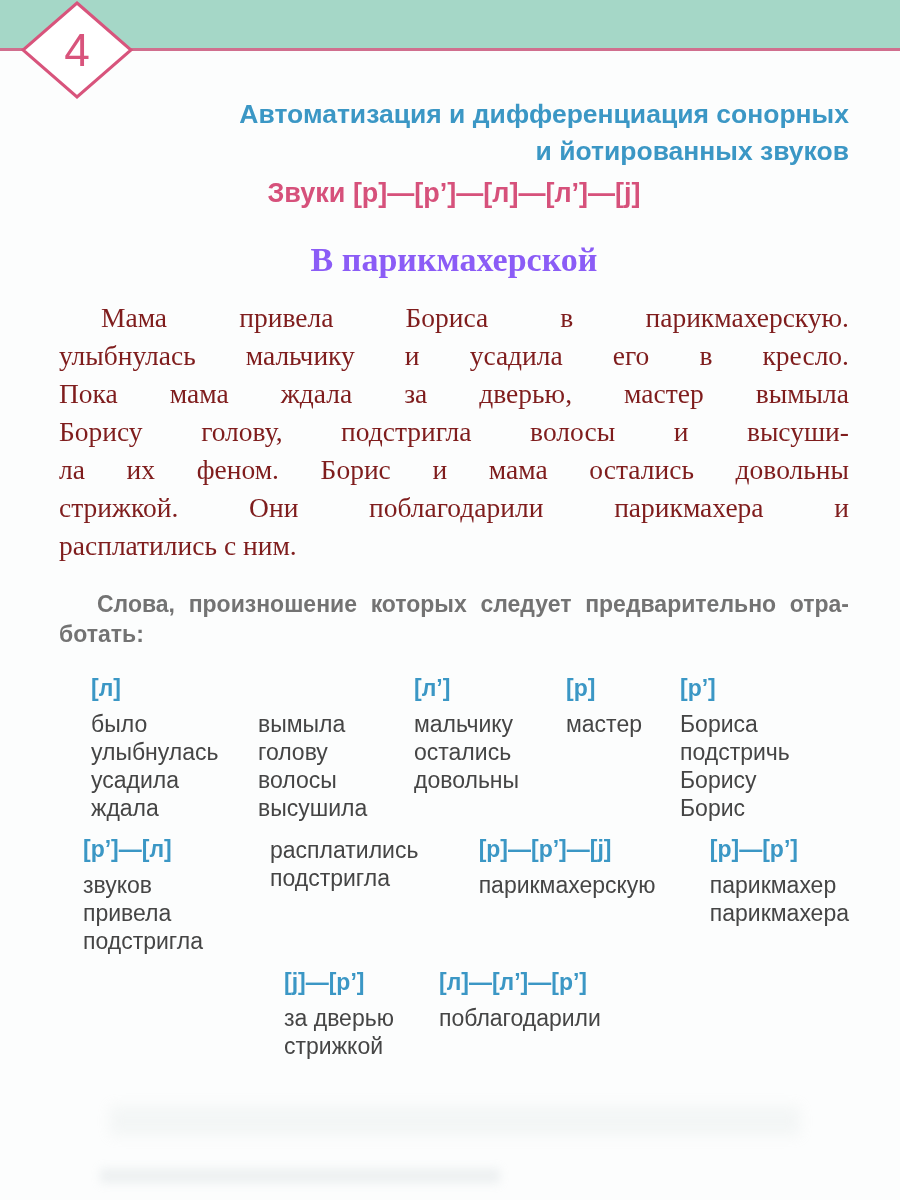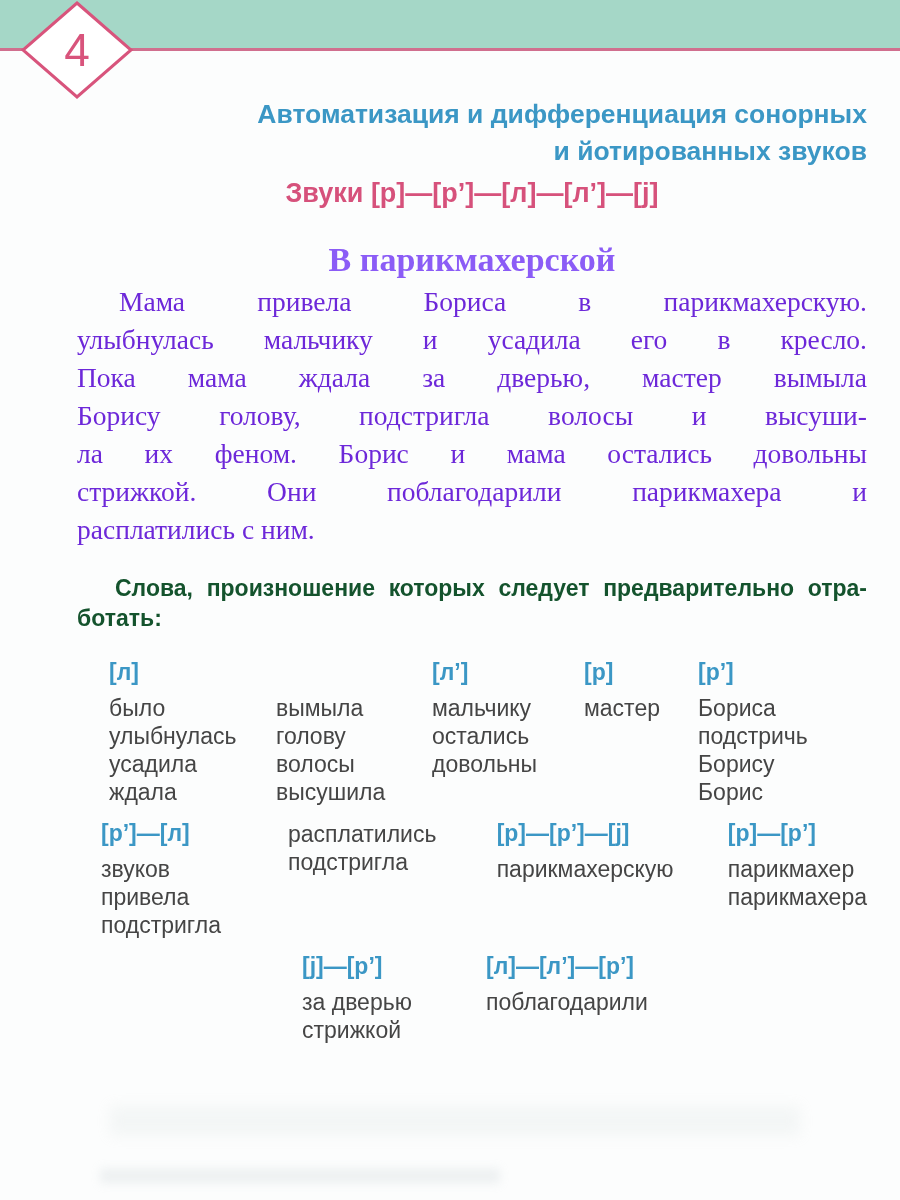--- a/index.html
+++ b/index.html
@@ -17,57 +17,57 @@
   }
   
   .diamond-wrap{position:absolute;top:0;left:0;width:160px;height:110px;z-index:5;}
   .diamond-wrap svg{display:block;}
   .diamond-num{
     position:absolute;left:23px;top:2px;width:108px;height:96px;
     display:flex;align-items:center;justify-content:center;
     font-size:46px;color:#d8547c;font-family:"Liberation Sans",sans-serif;
   }
   
-  .content{position:absolute;left:77px;top:51px;width:790px;}
+  .content{position:absolute;left:59px;top:51px;width:790px;}
   .doc-header{
     margin-top:45px;text-align:right;
     color:#3b97c5;font-weight:bold;font-size:26.5px;line-height:37px;
   }
   .sounds-line{
     margin-top:8px;text-align:center;
     color:#d6517b;font-weight:bold;font-size:27px;
   }
   .story-title{
     margin-top:32px;text-align:center;
     font-family:"Liberation Serif",serif;font-weight:bold;
     font-size:34px;color:#8b5cf6;
   }
   .story{
-    margin-top:4px;
+    margin-top:20px;
     font-family:"Liberation Serif",serif;
-    font-size:27.5px;line-height:38px;color:#6d28d9;
+    font-size:27.5px;line-height:38px;color:#7f1d1d;
   }
   .story-line{text-align:justify;text-align-last:justify;}
   .story-line.first{text-indent:42px;}
   .story-line.last{text-align-last:left;}
   .instruction{
-    margin-top:24px;font-weight:bold;font-size:23px;line-height:30px;color:#14532d;
+    margin-top:24px;font-weight:bold;font-size:23px;line-height:30px;color:#737373;
   }
   .instruction .l1{text-indent:38px;text-align:justify;text-align-last:justify;}
   
   .groups{margin-top:26px;}
   .group{display:flex;margin-bottom:14px;}
   .col .hdr{
     color:#3b97c5;font-weight:bold;font-size:23px;
     height:29px;margin-bottom:6px;white-space:nowrap;
   }
   .col .w{color:#454545;font-size:23px;line-height:28px;white-space:nowrap;}
   .g1{margin-left:32px;}
   .g2{margin-left:24px;gap:40px;}
-  .g3{margin-left:225px;gap:29px;}
+  .g3{margin-left:225px;}
   .g1-c1{width:167px}.g1-c2{width:156px}.g1-c3{width:152px}.g1-c4{width:114px}
   .g2-c1{width:163px}.g2-c2{width:187px}.g2-c3{width:212px}
   .g3-c1{width:155px}
   
   .smudge{position:absolute;pointer-events:none;}
   .smudge.a{top:1106px;left:110px;width:690px;height:30px;background:#c7d3d1;opacity:.16;filter:blur(7px);}
   .smudge.b{top:1168px;left:100px;width:400px;height:16px;background:#b7c3c7;opacity:.2;filter:blur(5px);}
 </style>
 </head>
 <body>

